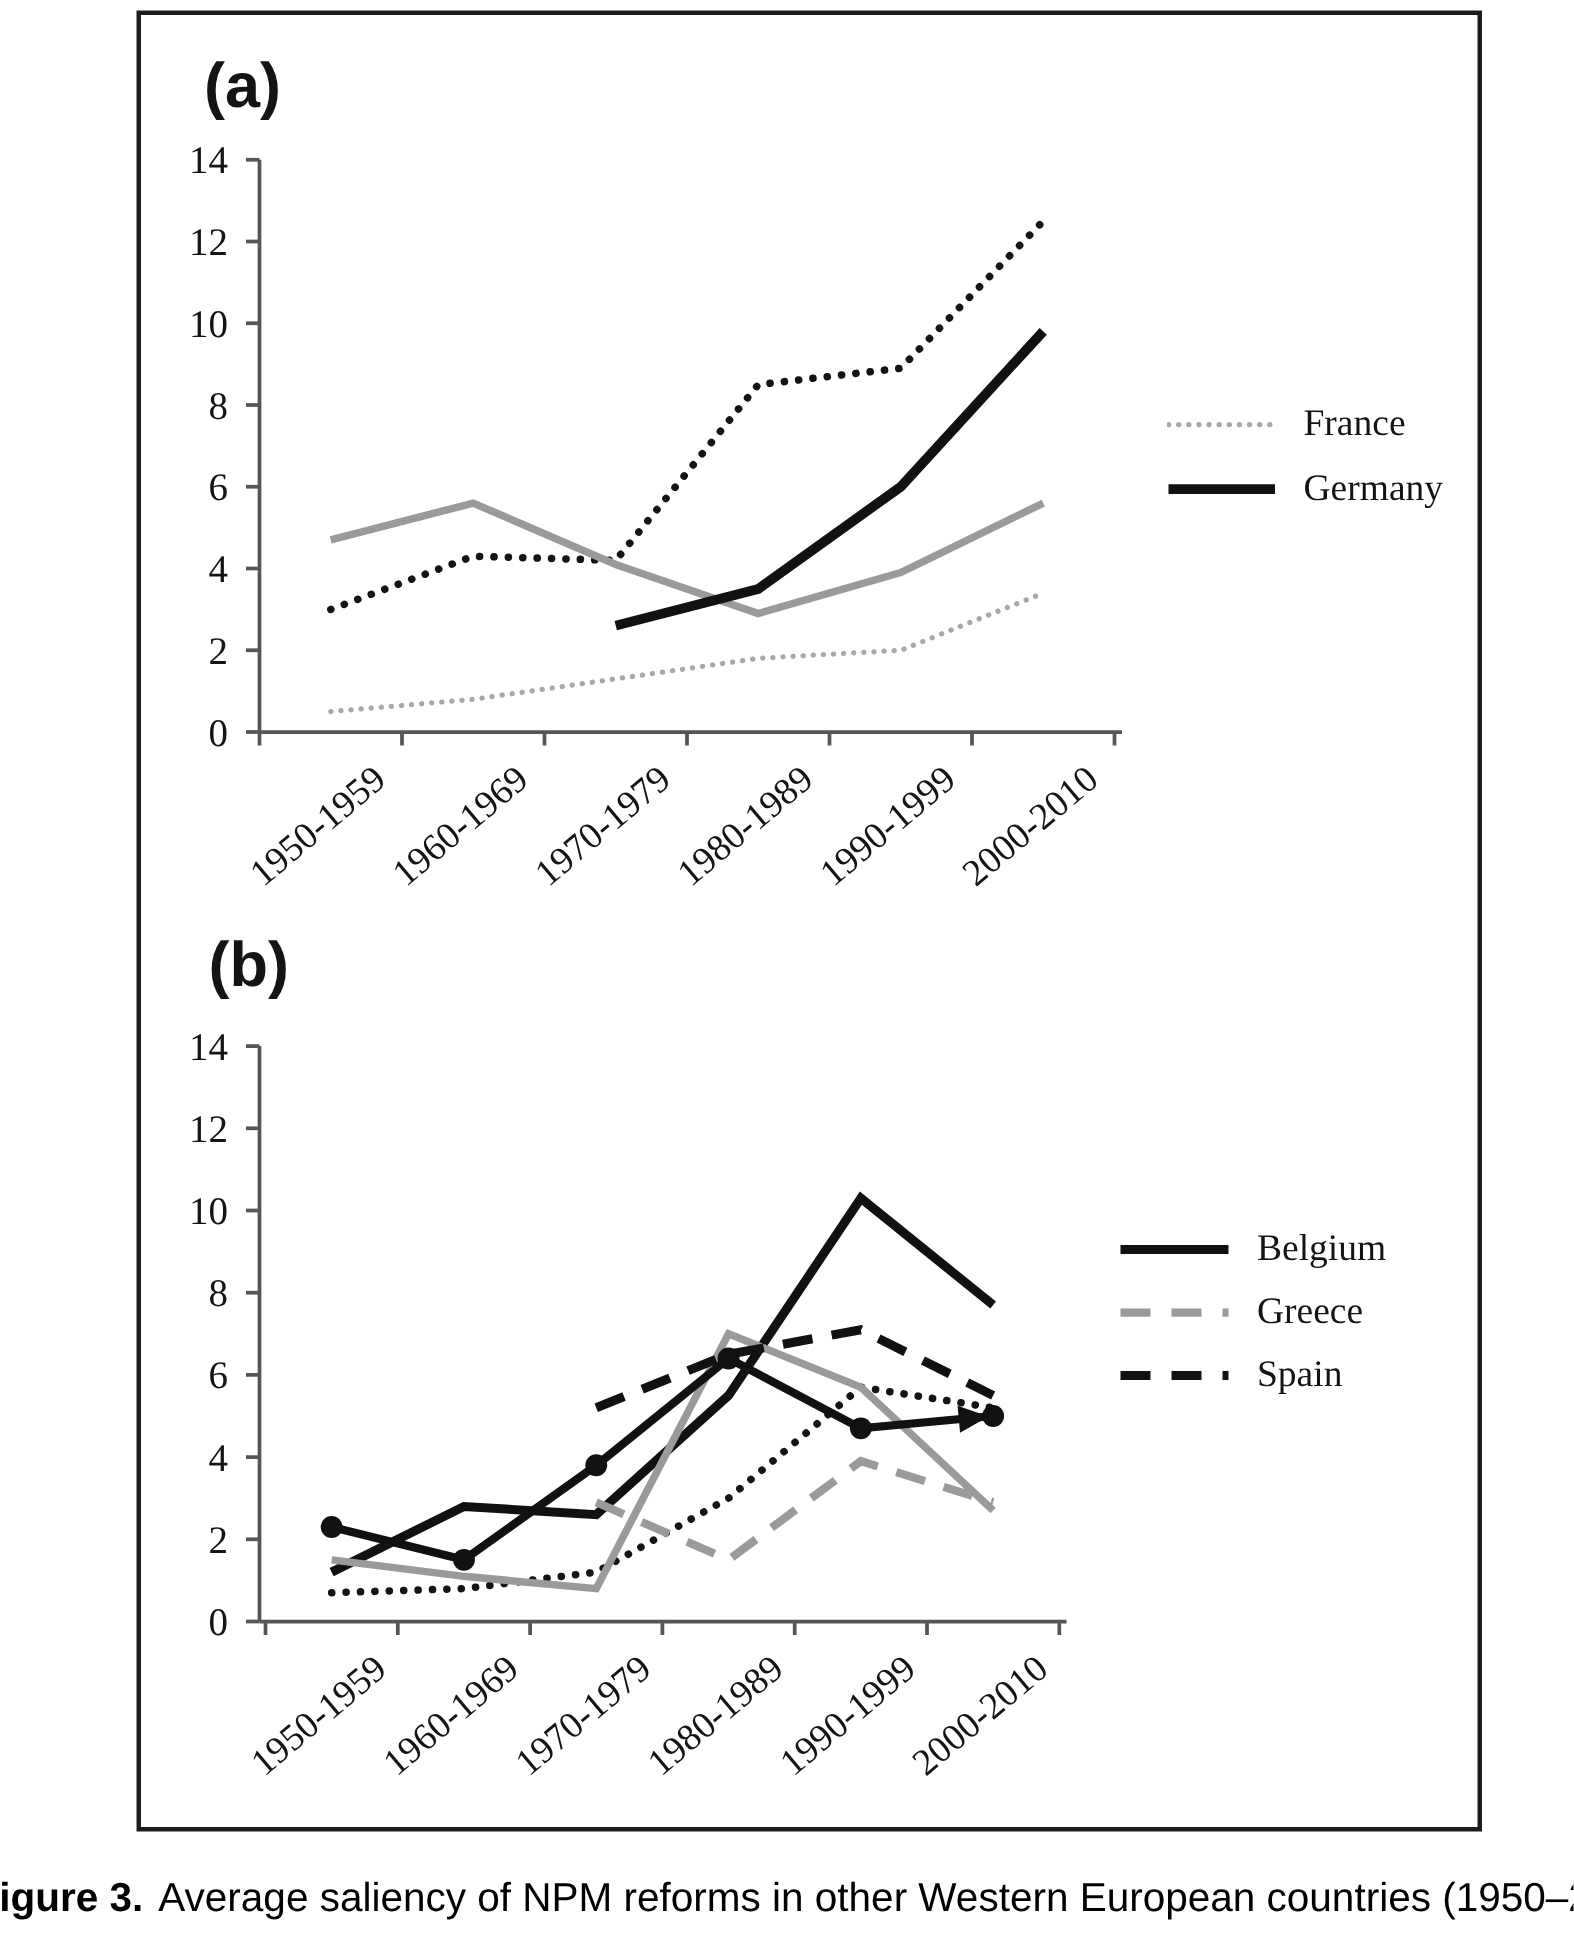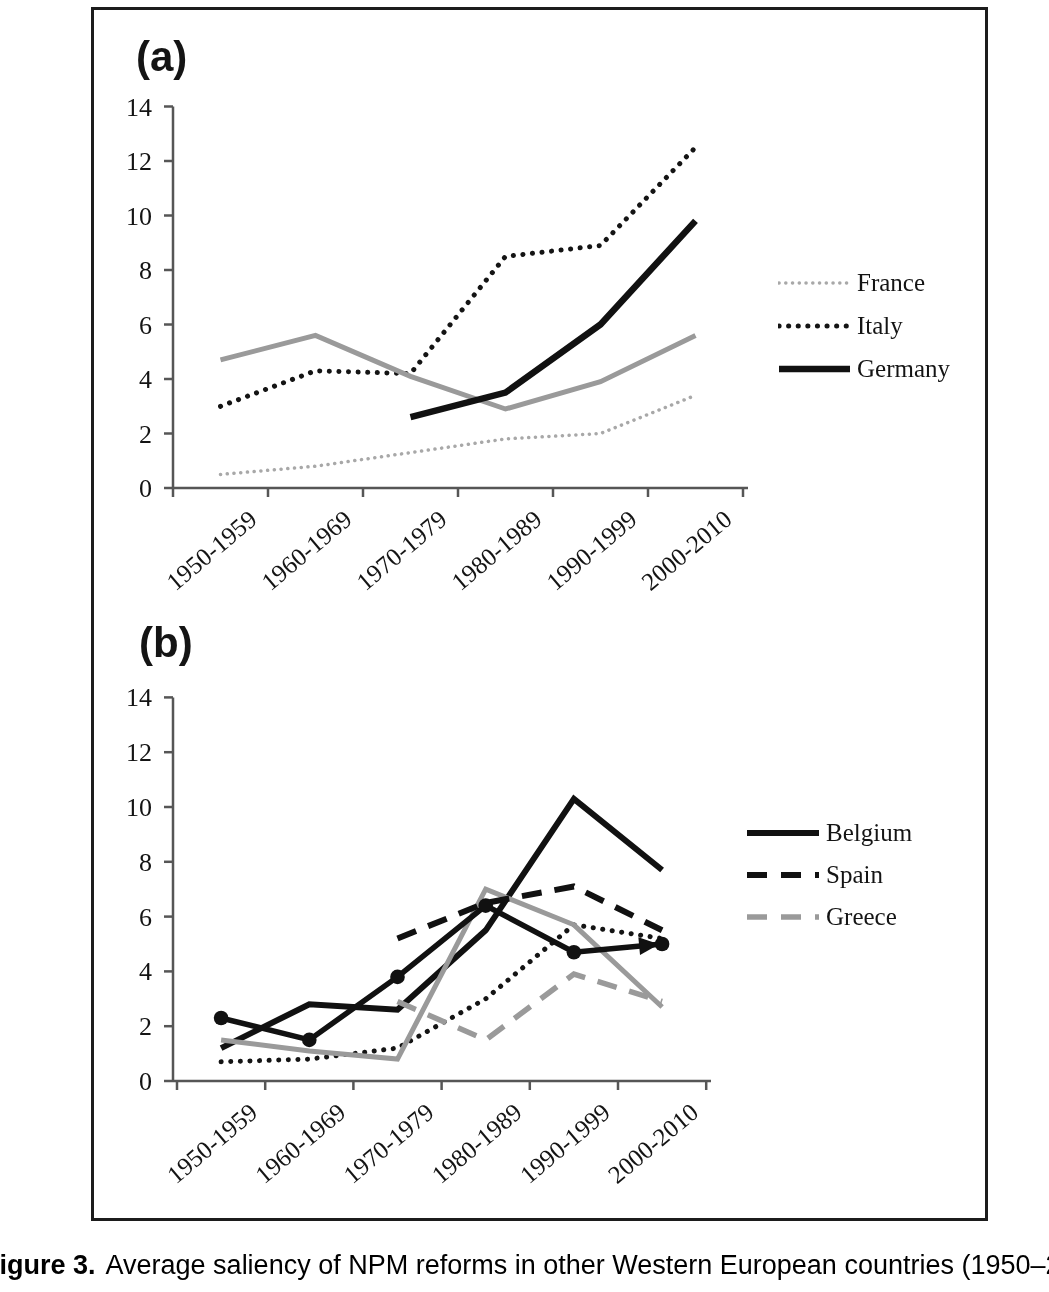--- a/index.html
+++ b/index.html
@@ -12,21 +12,21 @@
     border:3px solid #1c1c1c;box-sizing:border-box;background:#ffffff;
   }
   .charts-svg{position:absolute;left:0;top:0;width:1049px;height:1292px;}
   .panel-label{
     position:absolute;font-family:"Liberation Sans","DejaVu Sans",sans-serif;
     font-weight:bold;font-size:42px;color:#141414;line-height:1;
   }
   .panel-label-a{left:136px;top:36px;}
   .panel-label-b{left:139px;top:622px;}
   .legend{position:absolute;}
-  .legend-item{display:flex;align-items:center;gap:5px;}
+  .legend-item{display:flex;align-items:center;gap:17px;}
   .legend-a .legend-item{height:43px;}
   .legend-b .legend-item{height:42px;}
   .legend-label{
     font-family:"Liberation Serif","DejaVu Serif",serif;
     font-size:25px;color:#141414;white-space:nowrap;
   }
   .axis{stroke:#565656;stroke-width:2.5;fill:none;}
   .ticktext{font-family:"Liberation Serif","DejaVu Serif",serif;font-size:26px;fill:#141414;}
   .cattext{font-family:"Liberation Serif","DejaVu Serif",serif;font-size:25px;fill:#141414;}
   .caption{
@@ -155,47 +155,41 @@
 
 <div class="legend legend-a" id="legend-a" style="left:778px;top:261px;">
     <div class="legend-item">
       <svg width="74" height="16">
         <line stroke="#a8a8a8" stroke-width="3.5" fill="none" stroke-linecap="round" stroke-dasharray="0.1 6.6499999999999995" x1="1" y1="8" x2="72" y2="8"></line>
       </svg>
       <span class="legend-label">France</span>
     </div>
     <div class="legend-item">
       <svg width="74" height="16">
-        <line stroke="#141414" stroke-width="5" fill="none" stroke-linecap="round" stroke-dasharray="0.1 9.5" x1="1" y1="8" x2="72" y2="8"></line>
-      </svg>
-      <span class="legend-label">Italy</span>
-    </div>
-    <div class="legend-item">
-      <svg width="74" height="16">
         <line stroke="#111111" stroke-width="6.5" fill="none" x1="1" y1="8" x2="72" y2="8"></line>
       </svg>
       <span class="legend-label">Germany</span>
     </div>
   </div>
 <div class="legend legend-b" id="legend-b" style="left:746px;top:812px;">
     <div class="legend-item">
       <svg width="75" height="16">
         <line stroke="#111111" stroke-width="6" fill="none" x1="1" y1="8" x2="73" y2="8"></line>
       </svg>
       <span class="legend-label">Belgium</span>
     </div>
     <div class="legend-item">
       <svg width="75" height="16">
+        <line stroke="#9a9a9a" stroke-width="5.5" fill="none" stroke-dasharray="20 14" x1="1" y1="8" x2="73" y2="8"></line>
+      </svg>
+      <span class="legend-label">Greece</span>
+    </div>
+    <div class="legend-item">
+      <svg width="75" height="16">
         <line stroke="#111111" stroke-width="6" fill="none" stroke-dasharray="20 14" x1="1" y1="8" x2="73" y2="8"></line>
       </svg>
       <span class="legend-label">Spain</span>
-    </div>
-    <div class="legend-item">
-      <svg width="75" height="16">
-        <line stroke="#9a9a9a" stroke-width="5.5" fill="none" stroke-dasharray="20 14" x1="1" y1="8" x2="73" y2="8"></line>
-      </svg>
-      <span class="legend-label">Greece</span>
     </div>
   </div>
 
 <div class="caption">
   <span class="caption-bold">Figure 3.</span><span>Average saliency of NPM reforms in other Western European countries (1950–2010)</span>
 </div>
 
 </body></html>

